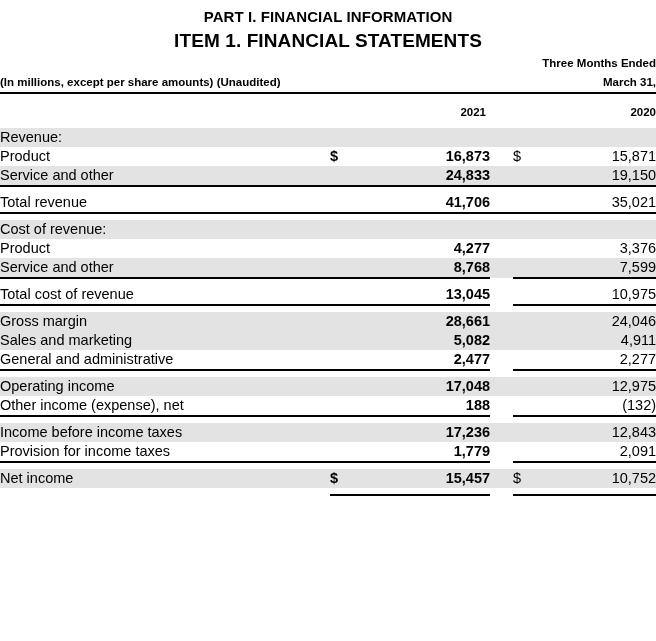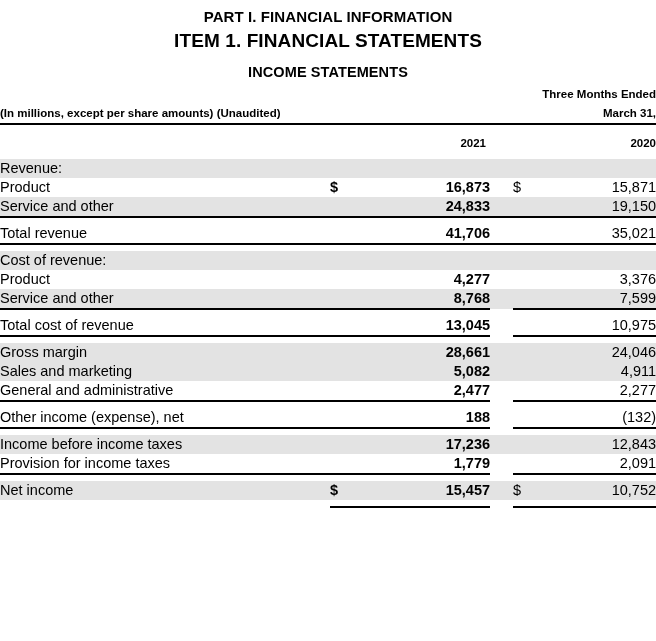--- a/index.html
+++ b/index.html
@@ -121,21 +121,20 @@
   
   .rule-double td { height: 0; line-height: 0; font-size: 1px; }
   .rule-double td.seg { border-top: 2px solid #000; }
 </style>
 </head>
 <body>
 
 <div class="titles">
   <div class="title-part">PART I. FINANCIAL INFORMATION</div>
   <div class="title-item">ITEM 1. FINANCIAL STATEMENTS</div>
-  <div class="title-income">INCOME STATEMENTS</div>
 </div>
 
 <table class="stmt">
   <colgroup>
     <col class="c-label">
       <col class="c-cur1">
       <col class="c-num1">
     <col class="c-gap">
       <col class="c-cur2">
       <col class="c-num2">
@@ -282,20 +281,28 @@
         <td class="num2">2,277</td>
       </tr>
       <tr class="rule-split">
         <td class="seg" colspan="3"></td>
         <td></td>
         <td class="seg" colspan="2"></td>
       </tr>
       <tr class="spacer-sm">
         <td colspan="6"></td>
       </tr>
+      <tr class="row shaded">
+        <td class="lvl0">Operating income</td>
+        <td class="cur b"></td>
+        <td class="num b">17,048</td>
+        <td></td>
+        <td class="cur2"></td>
+        <td class="num2">12,975</td>
+      </tr>
       <tr class="row">
         <td class="lvl0">Other income (expense), net</td>
         <td class="cur b"></td>
         <td class="num b">188</td>
         <td></td>
         <td class="cur2"></td>
         <td class="num2">(132)</td>
       </tr>
       <tr class="rule-split">
         <td class="seg" colspan="3"></td>

